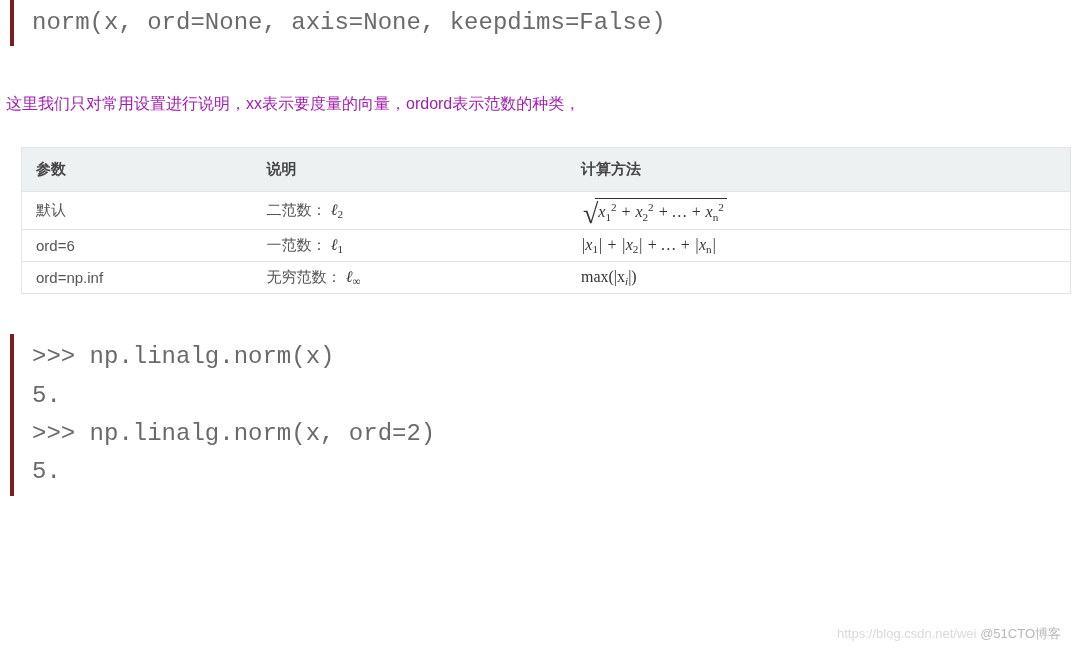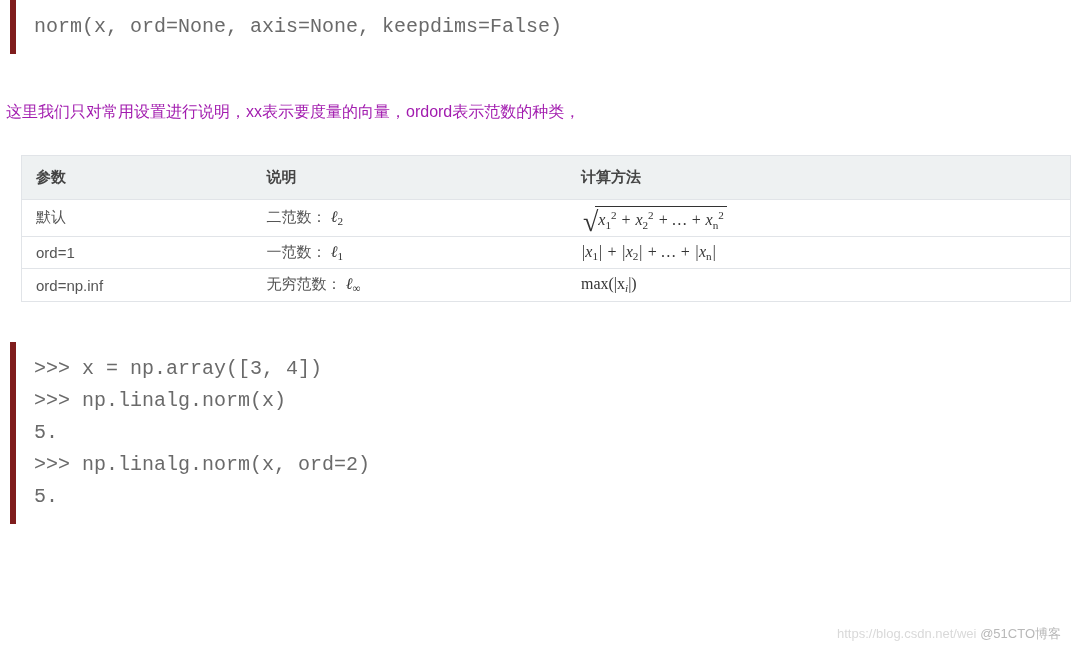--- a/index.html
+++ b/index.html
@@ -5,25 +5,25 @@
   * { box-sizing: border-box; }
   body {
     margin: 0;
     padding: 0;
     font-family: -apple-system, BlinkMacSystemFont, "Segoe UI", "PingFang SC", "Microsoft YaHei", sans-serif;
     background: #fff;
     color: #333;
     width: 1079px;
   }
   .codeblock {
-    border-left: 6px solid #7f1d1d;
+    border-left: 4px solid #7f1d1d;
     margin: 0 0 0 10px;
-    padding: 11px 18px;
+    padding: 4px 18px;
     font-family: Consolas, "Courier New", monospace;
-    font-size: 20px;
+    font-size: 24px;
     color: #6a6a6a;
     line-height: 1.6;
   }
   .para {
     font-size: 16px;
     color: #a21caf;
     margin: 45px 8px 30px 6px;
     line-height: 1.6;
   }
   .table-wrap {
@@ -114,21 +114,21 @@
           <span>二范数：</span>
           <span class="math">ℓ<sub>2</sub></span>
         </td>
         <td>
           <span class="math sqrt">
             <span class="radical">√</span><span class="radicand">x<sub>1</sub><sup>2</sup> + x<sub>2</sub><sup>2</sup> + … + x<sub>n</sub><sup>2</sup></span>
           </span>
         </td>
       </tr>
       <tr>
-        <td>ord=1</td>
+        <td>ord=6</td>
         <td>
           <span>一范数：</span>
           <span class="math">ℓ<sub>1</sub></span>
         </td>
         <td>
           <span class="math">|x<sub>1</sub>| + |x<sub>2</sub>| + … + |x<sub>n</sub>|</span>
         </td>
       </tr>
       <tr>
         <td>ord=np.inf</td>
@@ -138,21 +138,20 @@
         </td>
         <td>
           <span class="math" style="font-style:normal">max(|x<sub style="font-style:italic">i</sub>|)</span>
         </td>
       </tr>
     </tbody>
   </table>
 </div>
 
 <div class="codeblock" style="margin-top:30px">
-  <div>&gt;&gt;&gt; x = np.array([3, 4])</div>
   <div>&gt;&gt;&gt; np.linalg.norm(x)</div>
   <div>5.</div>
   <div>&gt;&gt;&gt; np.linalg.norm(x, ord=2)</div>
   <div>5.</div>
 </div>
 
 <div class="watermark">
   <span>https://blog.csdn.net/wei</span>
   <span class="gray">@51CTO博客</span>
 </div>

